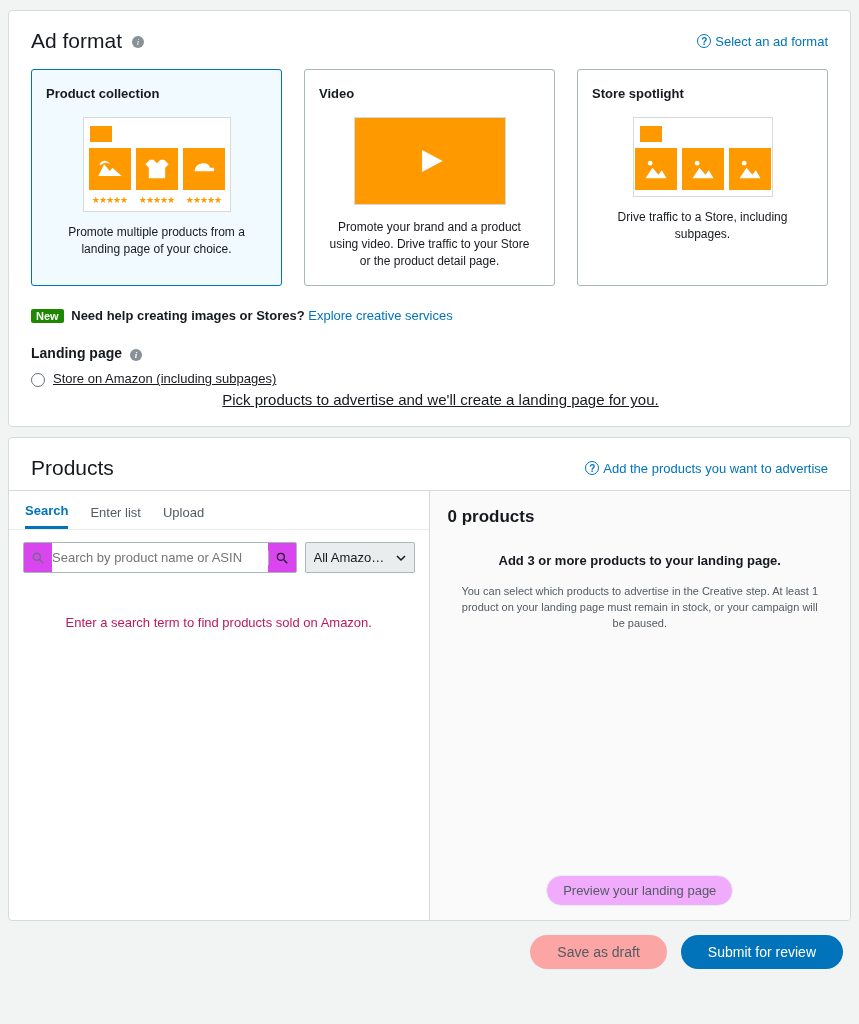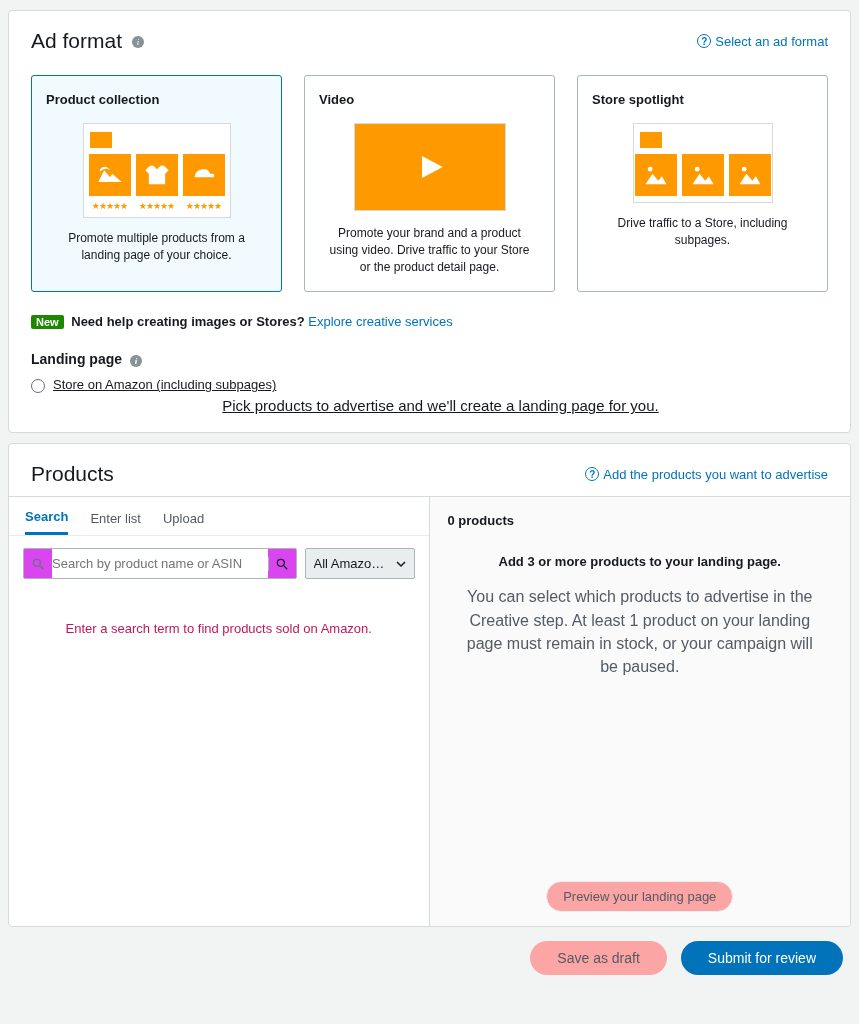--- a/index.html
+++ b/index.html
@@ -20,21 +20,21 @@
     .panel-header { display:flex; align-items:center; justify-content:space-between; }
     h2.section-title { font-size: 21px; font-weight: 400; color:#16191f; }
     .info-dot {
       display:inline-block; width:12px; height:12px; border-radius:50%;
       background:#879196; color:#fff; font-size:9px; line-height:12px; text-align:center;
       font-style:italic; font-family: Georgia,serif; margin-left:4px; vertical-align: middle;
     }
     .help-link { color:#0073bb; font-size:13px; display:flex; align-items:center; gap:4px; text-decoration:none; cursor:pointer;}
     .help-q { display:inline-block; width:14px; height:14px; border-radius:50%;
       border:1px solid #0073bb; color:#0073bb; font-size:10px; line-height:13px; text-align:center; font-weight:bold;}
-    .cards { display:flex; gap:22px; margin-top:22px;}
+    .cards { display:flex; gap:22px; margin-top:16px;}
     .card {
       flex:1; border:1px solid #aab7b8; border-radius:3px; background:#fff;
       min-height:200px; padding:16px 14px 16px; cursor:pointer; text-align:center;
     }
     .card.selected { border:1px solid #0073bb; background:#f1faff;}
     .card-title { font-weight:700; font-size:13px; text-align:left; margin-bottom:16px;}
     .thumb { background:#fff; border:1px solid #d5dbdb; margin:0 auto 12px; display:flex; flex-direction:column; align-items:center; padding:8px 6px 6px; width:148px;}
     .thumb-row1 { display:flex; align-items:center; gap:6px; width:100%;}
     .sq-sm { width:22px; height:16px; background:#ff9900;}
     .bar { height:4px; background:#ff9900; flex:1;}
@@ -72,26 +72,26 @@
     .tab { font-size:13px; color:#545b64; padding:0 0 8px; cursor:pointer;}
     .tab.active{ color:#0073bb; font-weight:700; border-bottom:3px solid #0073bb;}
     .searchrow { padding:12px 14px; display:flex; gap:8px;}
     .searchwrap { flex:1; display:flex; align-items:center; border:1px solid #aab7b8; border-radius:2px; background:#d946ef;justify-content:space-between;}
     .searchwrap .sicon { width:28px; text-align:center; color:#687078;}
     .searchwrap input { border:none; outline:none; flex:1; font-size:13px; padding:7px 6px 7px 0;}
     .searchwrap .go { width:28px; text-align:center; border-left:1px solid #aab7b8; color:#16191f; cursor:pointer;}
     .dropdown { width:110px; background:#eaeded; border:1px solid #aab7b8; border-radius:2px; padding:0 8px; display:flex; align-items:center; justify-content:space-between; font-size:13px; cursor:pointer; color:#16191f;}
     .dropdown .dd-label { white-space:nowrap; overflow:hidden; text-overflow:ellipsis; max-width:78px;}
     .hint-center { text-align:center; color:#be185d; font-size:13px; padding:30px 10px;}
-    .right-head { padding:16px 18px 2px; font-weight:700; font-size:13px;}
+    .right-head { padding:16px 18px 2px; font-weight:700; font-size:17px;}
     .right-body { flex:1; text-align:center; padding:24px 30px;}
     .right-body .lead { font-weight:700; font-size:13px; margin-bottom:16px;}
-    .right-body .para { font-size:16px; color:#545b64; line-height:1.45;}
+    .right-body .para { font-size:11px; color:#545b64; line-height:1.45;}
     .right-foot { padding:14px; text-align:center;}
-    .preview-btn { background:#fca5a5; border:1px solid #eaeded; color:#545b64; border-radius:16px; padding:7px 16px; font-size:13px; cursor:default;}
+    .preview-btn { background:#f0abfc; border:1px solid #eaeded; color:#545b64; border-radius:16px; padding:7px 16px; font-size:13px; cursor:default;}
 
     .footer { display:flex; justify-content:flex-end; gap:14px; padding:14px 8px 0;}
     .btn { border-radius:28px; font-size:14px; padding:8px 26px; cursor:pointer; border:1px solid transparent;}
     .btn-secondary { background:#fca5a5; color:#545b64; }
     .btn-primary { background:#0073bb; color:#fff; }
     svg{display:block;}
   </style>
 </head>
 <body>
 

